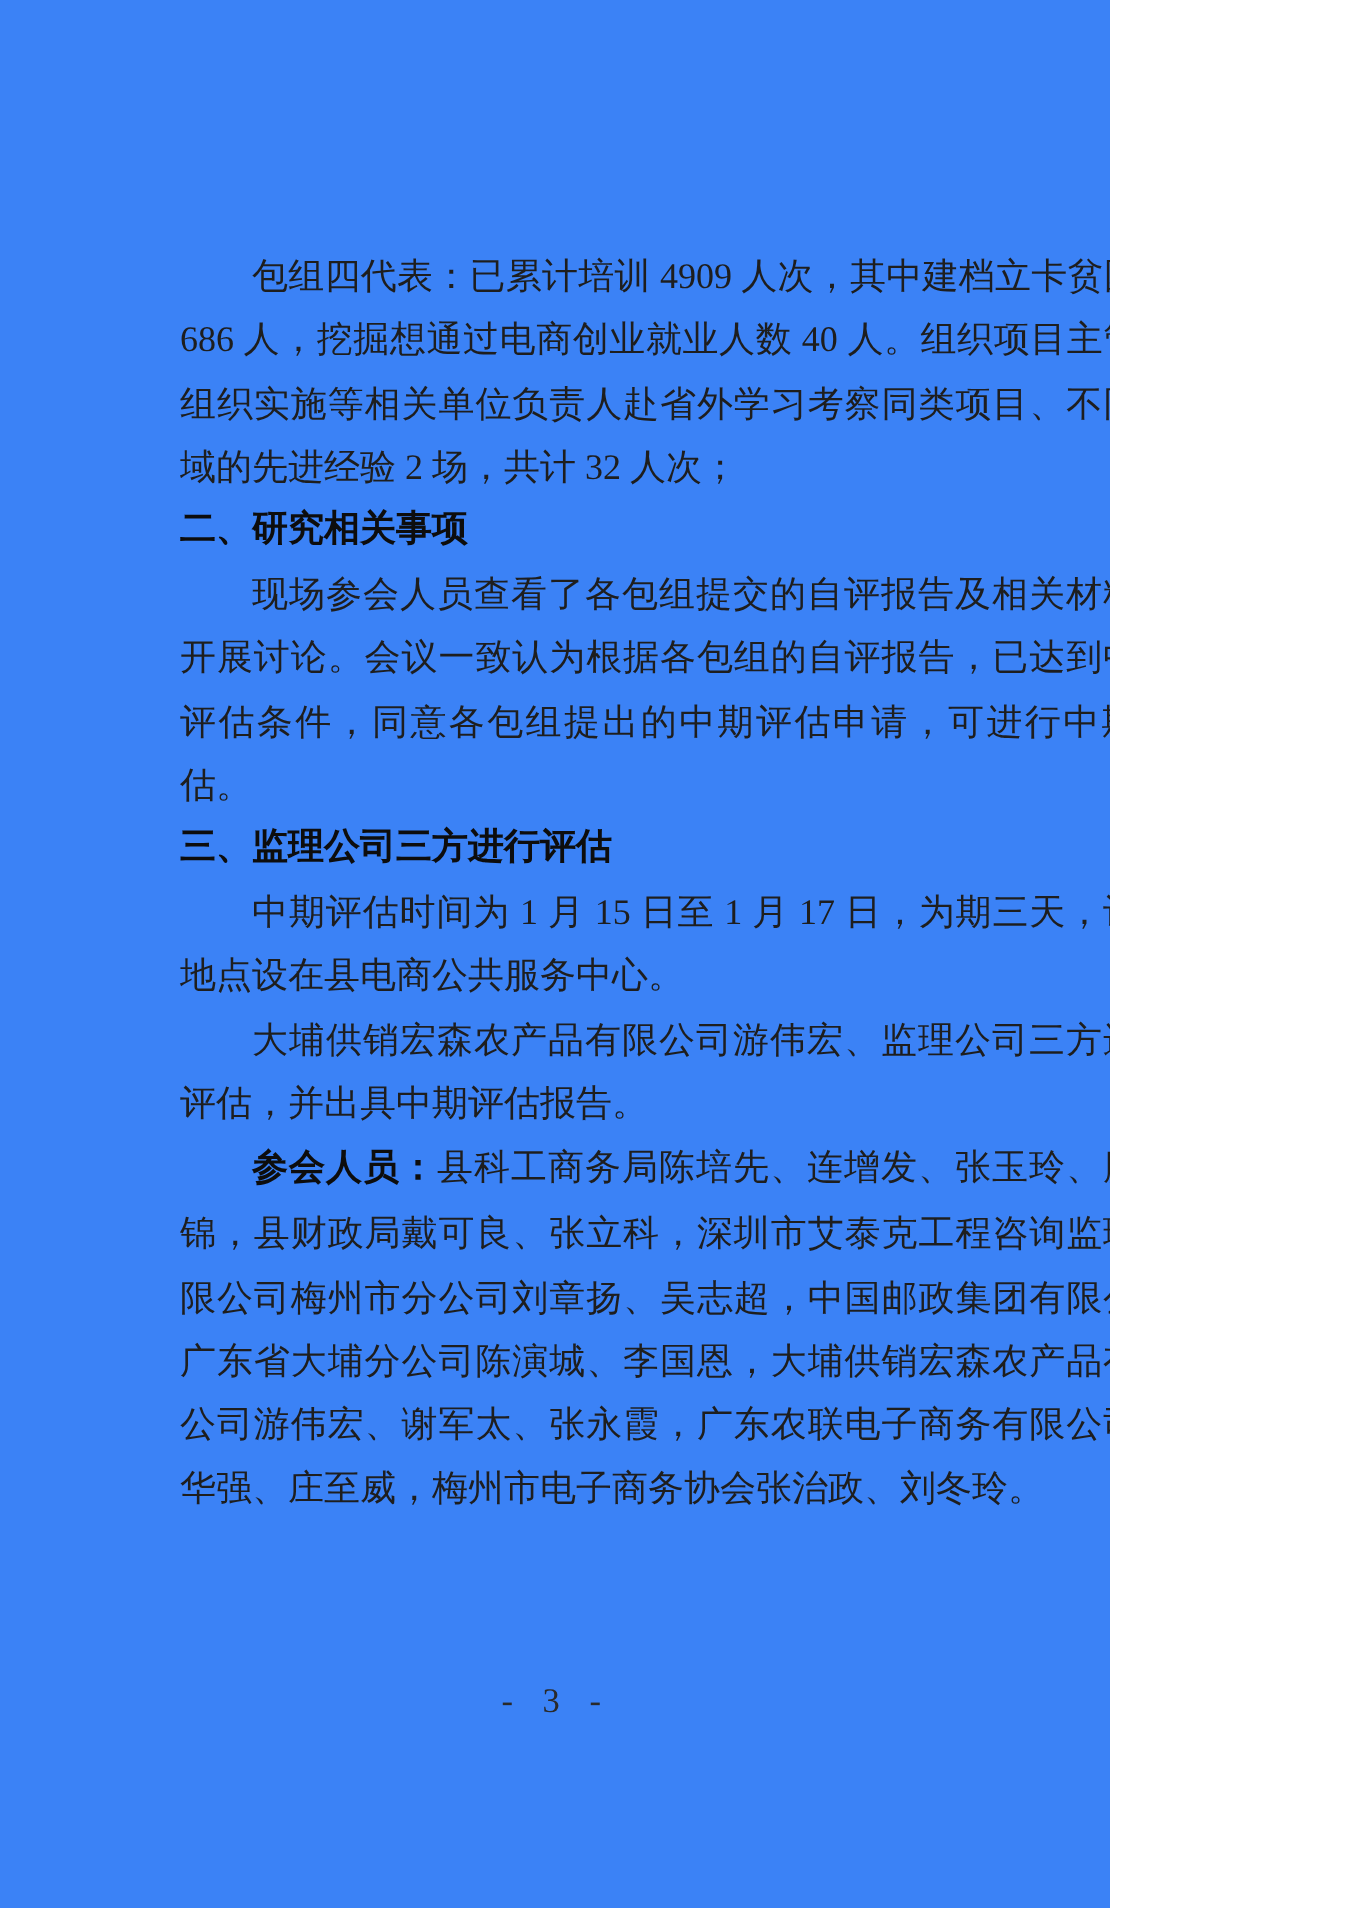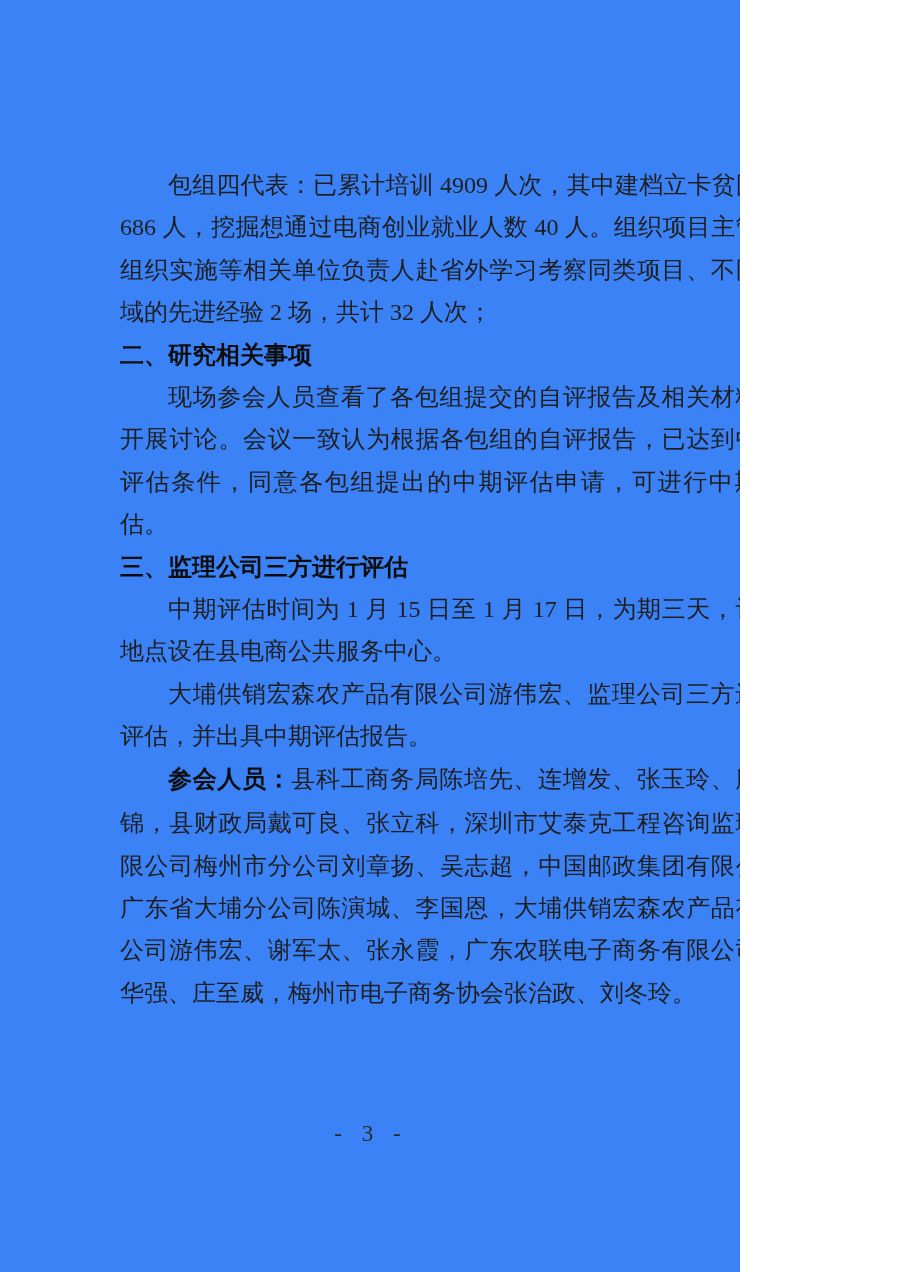--- a/index.html
+++ b/index.html
@@ -28,21 +28,21 @@
     text-align: justify;
     letter-spacing: 0;
   }
   .para {
     font-family: "Liberation Serif", "DejaVu Serif", serif;
     color: #1e1e1e;
     text-indent: 48px;
     font-weight: 400;
   }
   .heading {
-    font-family: Liberation Sans, sans-serif;
+    font-family: Liberation Mono, monospace;
     color: #0d0d0d;
     font-weight: 700;
     text-indent: 0;
   }
   .attendees-label {
     font-family: Liberation Mono, monospace;
     font-weight: 700;
     color: #0d0d0d;
   }
   .footer-pagenum {

